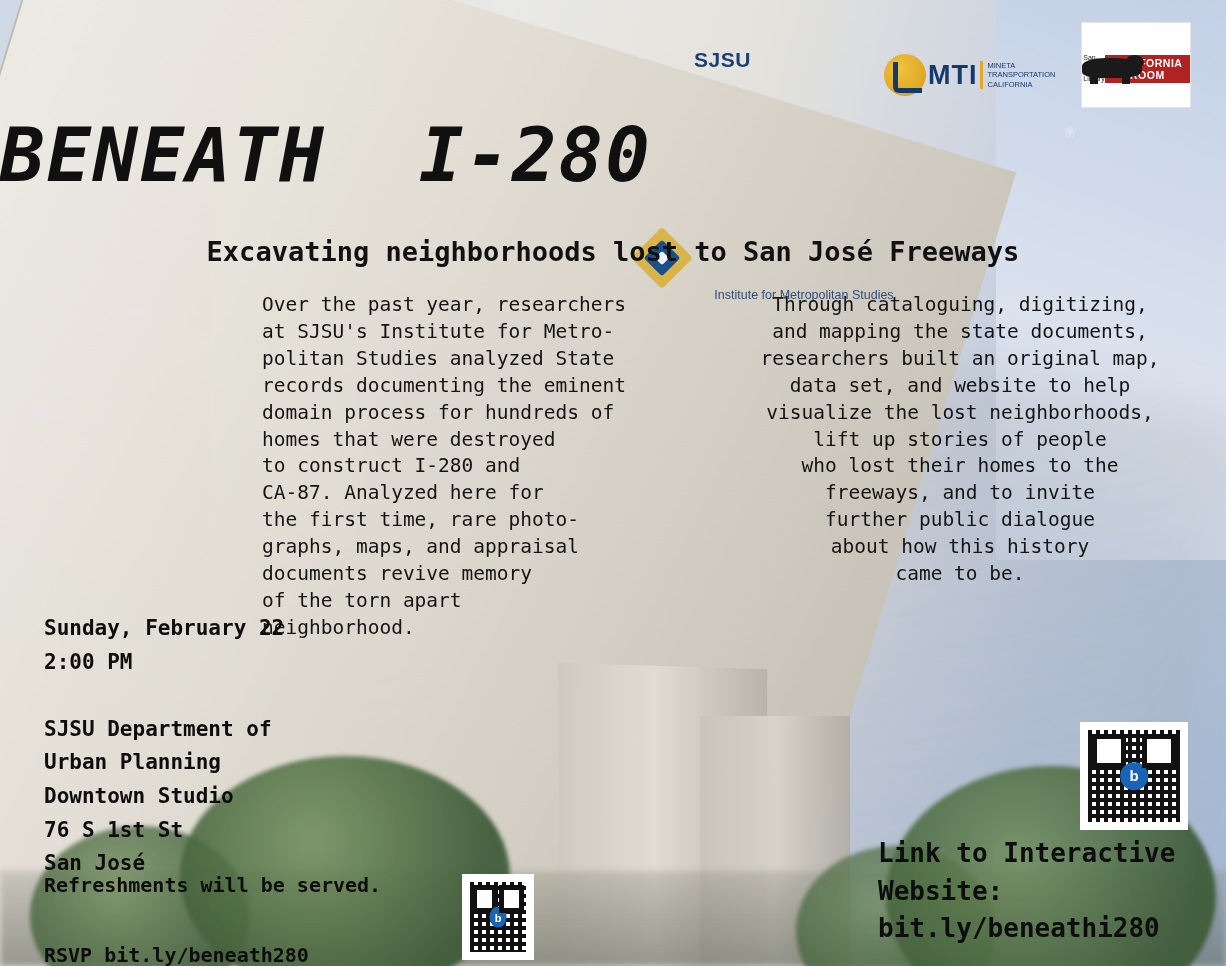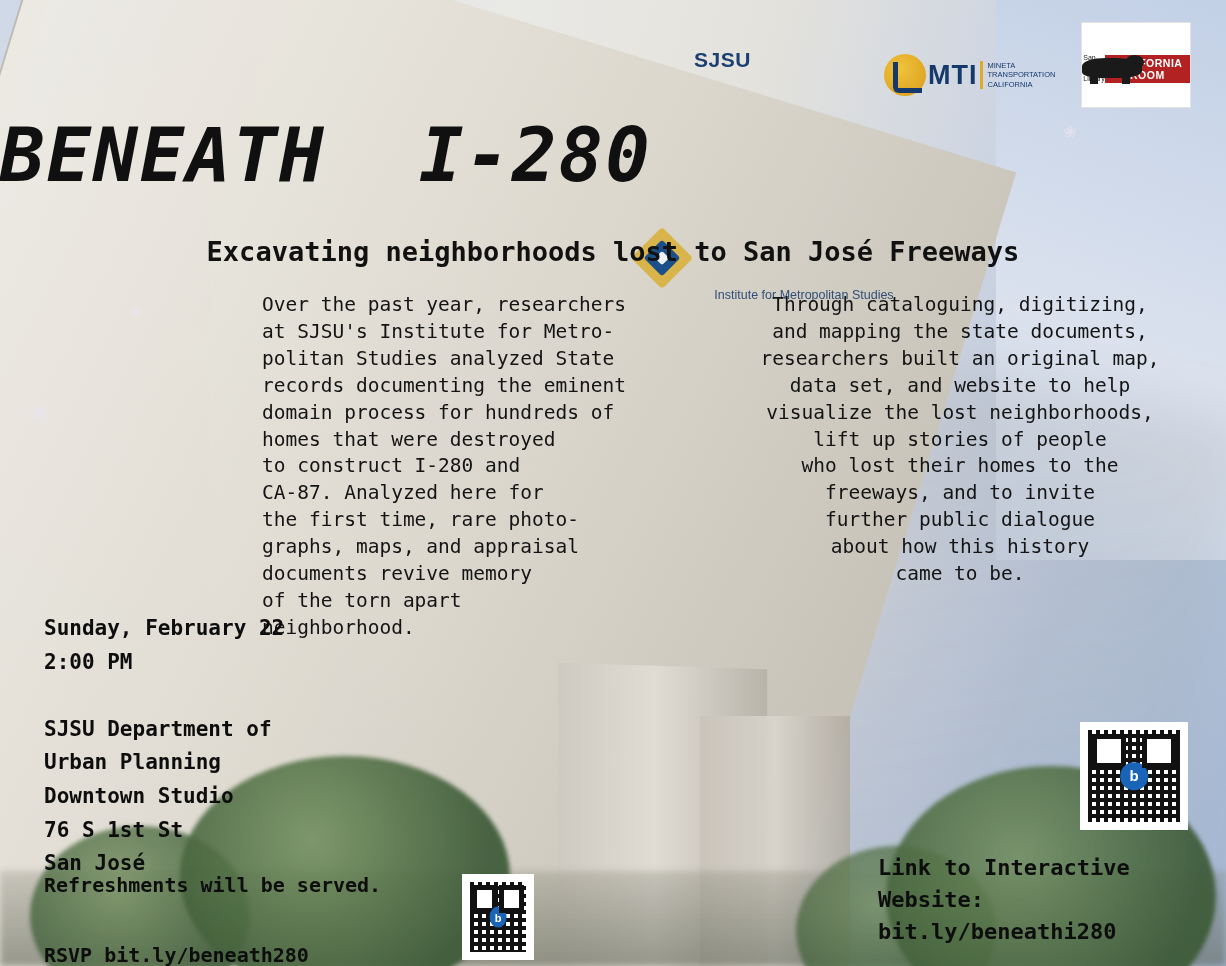--- a/index.html
+++ b/index.html
@@ -191,21 +191,21 @@
   }
   .rsvp {
     position:absolute; left: 44px; top: 868px; width: 460px;
     font-weight: bold; font-size: 20px; line-height: 1.75; color:#0d0d0d;
     white-space: pre-line;
   }
 
   
   .link-block {
     position:absolute; right: 28px; bottom: 18px; width: 320px;
-    text-align:left; font-weight:bold; font-size: 22px; line-height:1.45; color:#0d0d0d;
+    text-align:left; font-weight:bold; font-size: 26px; line-height:1.45; color:#0d0d0d;
     white-space: pre-line;
   }
 
   
   .qr {
     position:absolute; background:#ffffff; padding:8px; box-sizing:border-box;
   }
   .qr .grid {
     width:100%; height:100%;
     background-color:#ffffff;

